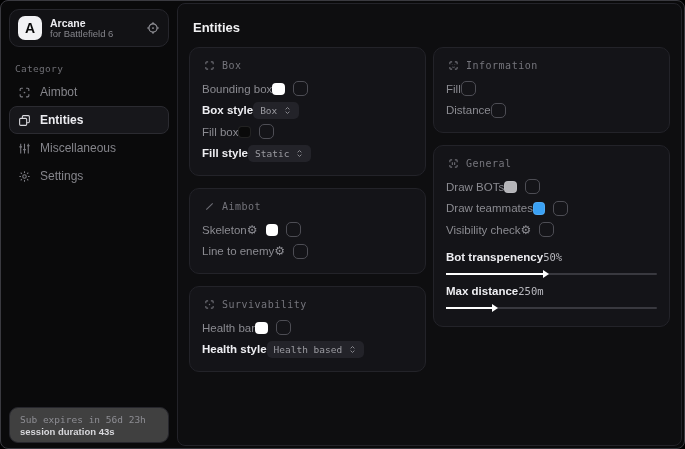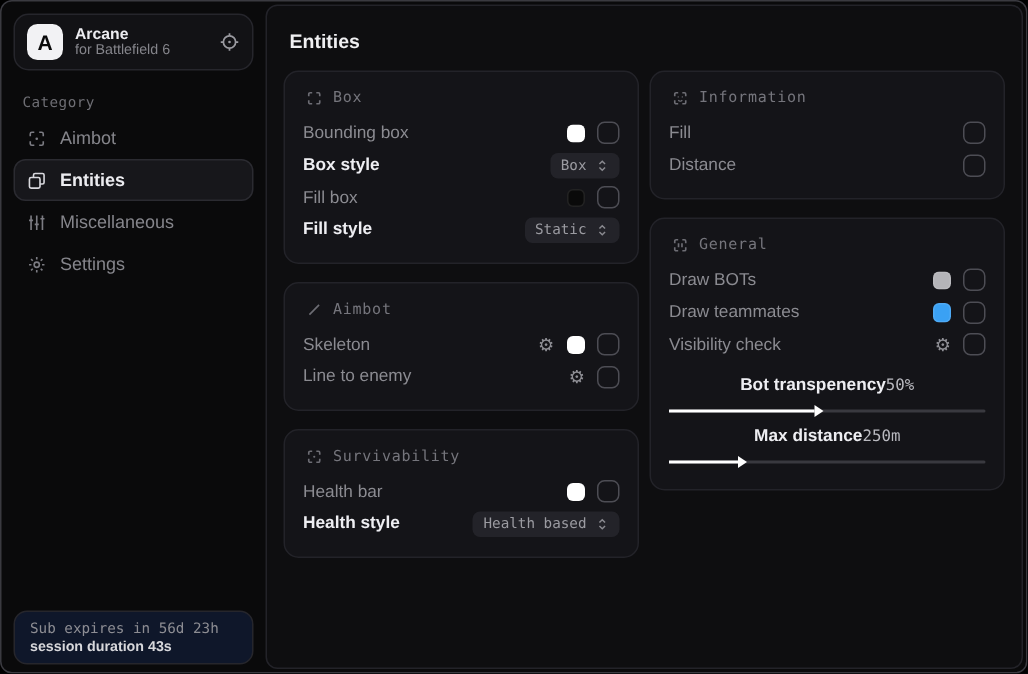--- a/index.html
+++ b/index.html
@@ -36,21 +36,21 @@
     border:1px solid transparent; border-radius:8px; color:#85858b; cursor:pointer;
   }
   .nav-item .nav-icon { display:flex; color:#7c7c83; }
   .nav-label { font-size:12px; }
   .nav-item.selected { background:#17171b; border-color:#2b2b31; color:#ececf0; }
   .nav-item.selected .nav-icon { color:#d8d8dd; }
   .nav-item.selected .nav-label { font-weight:bold; }
 
   .footer-card {
     position:absolute; left:8px; right:8px; bottom:5px; height:36px;
-    border:1px solid #26262c; background:#0f172a; border-radius:9px;
+    border:1px solid #26262c; background:#404040; border-radius:9px;
     padding:4px 10px; display:flex; flex-direction:column; justify-content:center; gap:1px;
   }
   .footer-line1 { font-family:"DejaVu Sans Mono", monospace; font-size:9.5px; color:#8d8d93; }
   .footer-line2 { font-size:9.5px; font-weight:bold; color:#d8d8dc; }
 
   
   .main {
     flex:1; margin:2px 2px 2px 0; border:1px solid #232329; border-radius:8px;
     background:#0e0e10; padding:10px 11px; overflow:hidden;
   }
@@ -61,21 +61,21 @@
   .panel {
     background:#141418; border:1px solid #232329; border-radius:10px;
     padding:9px 12px 11px 12px;
   }
   .panel-header {
     display:flex; align-items:center; gap:7px; margin:3px 0 7px 2px;
     font-family:"DejaVu Sans Mono", monospace; font-size:10px; color:#75757c; letter-spacing:.5px;
   }
   .panel-header .ph-icon { display:flex; color:#6d6d74; }
 
-  .row { height:21.5px; display:flex; align-items:center; justify-content:space-between; }
+  .row { height:21.5px; display:flex; align-items:center; }
   .row-label { font-size:11.5px; color:#8b8b91; }
   .row-label.bright { color:#eeeef2; font-weight:bold; }
   .controls { display:flex; align-items:center; gap:8px; }
 
   .checkbox {
     width:15px; height:15px; border:1.5px solid #4d4d54; border-radius:5px;
     background:transparent; cursor:pointer; flex:0 0 auto;
   }
   .swatch {
     width:12.5px; height:12.5px; border-radius:4px; border:1px solid rgba(255,255,255,.10);
@@ -88,21 +88,21 @@
   .dropdown {
     height:17px; padding:0 7px; border-radius:5px; background:#232329;
     display:flex; align-items:center; gap:6px; cursor:pointer;
   }
   .dropdown-label {
     font-family:"DejaVu Sans Mono", monospace; font-size:9.5px; color:#9b9ba1;
   }
   .dropdown .dd-icon { display:flex; color:#8a8a90; }
 
   .slider-group { margin-top:7px; }
-  .slider-head { display:flex; align-items:center; justify-content:center; height:18px; }
+  .slider-head { display:flex; align-items:center; justify-content:flex-start; height:18px; }
   .slider-value { font-family:"DejaVu Sans Mono", monospace; font-size:10.5px; color:#b9b9bf; }
   .slider-track { position:relative; height:2px; background:#39393f; border-radius:1px; margin:7px 0 6px 0; cursor:pointer; }
   .slider-fill { position:absolute; left:0; top:0; height:2px; background:#ffffff; }
   .slider-fill::after {
     content:''; position:absolute; right:-6px; top:-3px;
     border-left:6px solid #fff; border-top:4px solid transparent; border-bottom:4px solid transparent;
   }
 
   svg { display:block; }
 </style>

